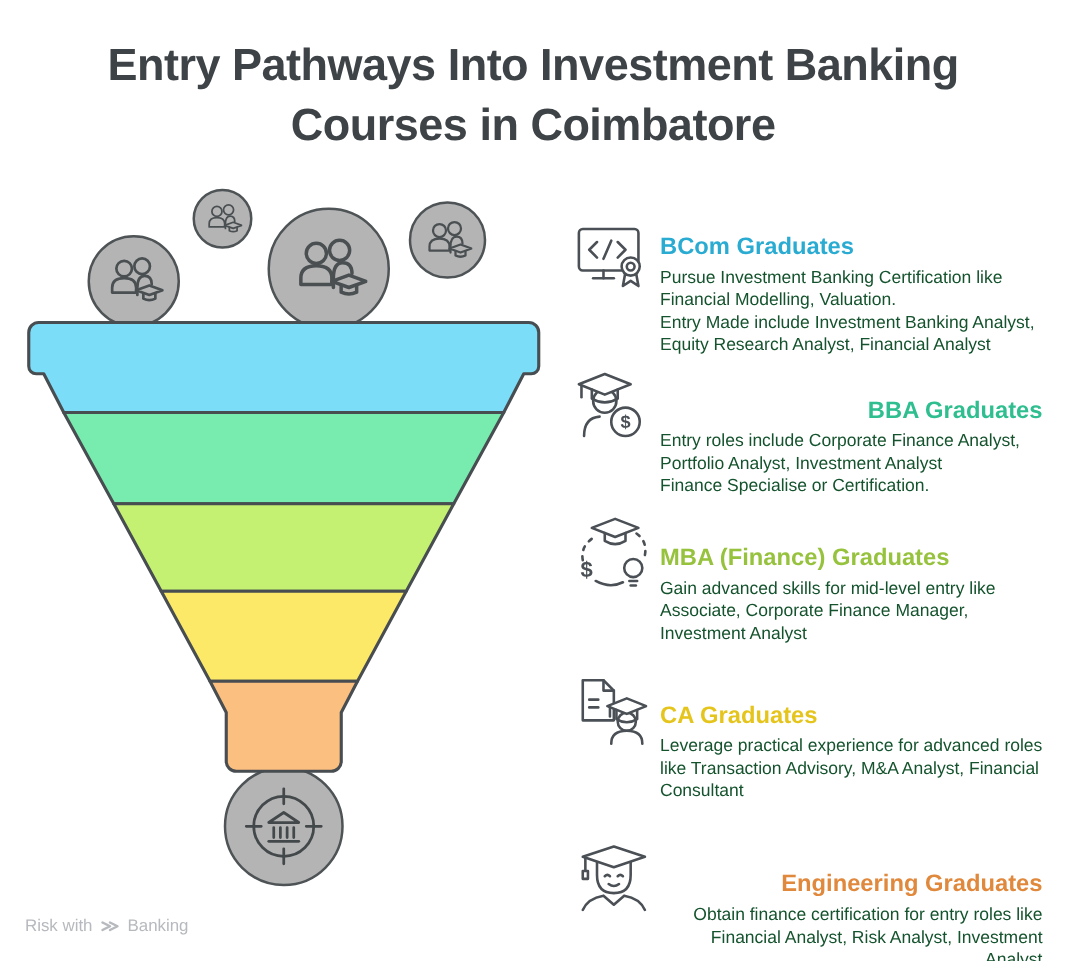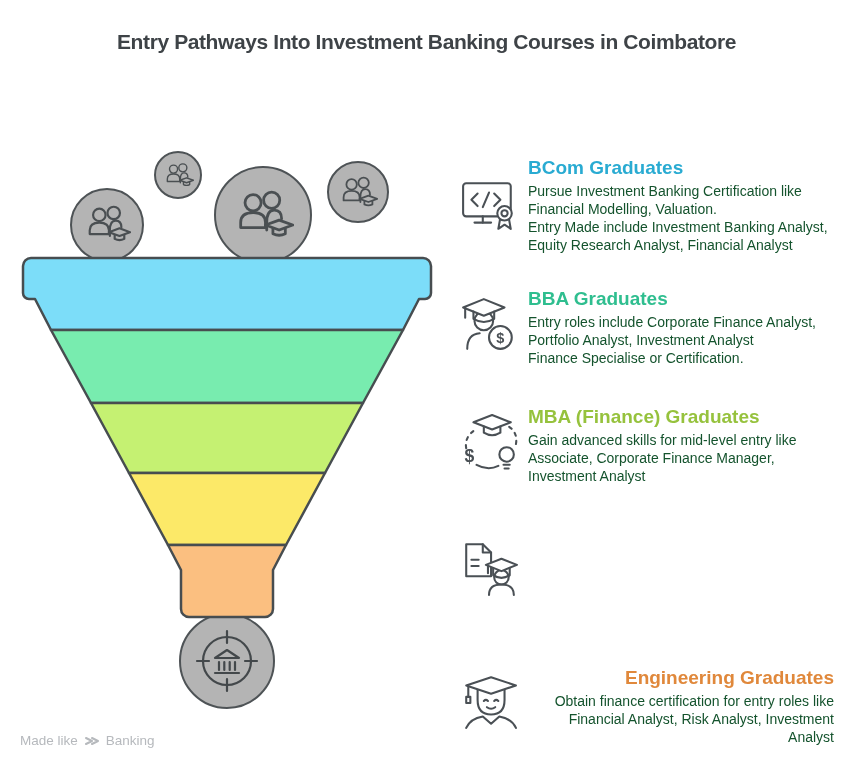--- a/index.html
+++ b/index.html
@@ -1,36 +1,36 @@
 <!DOCTYPE html>
 <html><head>
 <meta charset="utf-8">
 <style>
   html,body{margin:0;padding:0;background:#fff;}
   #page{position:relative;width:853px;height:769px;background:#ffffff;overflow:hidden;
         font-family:"Liberation Sans",sans-serif;}
   
   .title{position:absolute;top:28px;left:0;width:100%;text-align:center;}
-  .title h1{margin:0 auto;max-width:710px;font-size:21px;line-height:1.32;font-weight:700;
+  .title h1{margin:0 auto;max-width:710px;font-size:36px;line-height:1.32;font-weight:700;
             color:#3e4347;letter-spacing:-0.4px;}
   
   .funnel-wrap{position:absolute;left:0;top:140px;width:460px;height:629px;}
   
   .row{position:absolute;left:456px;width:386px;}
   .row .icon-box{position:absolute;left:4px;width:58px;height:58px;}
-  .row .txt{margin-left:72px;width:306px;}
+  .row .txt{margin-left:72px;width:306px;margin-top:30px;}
   .row h2{margin:0 0 3px 0;font-size:19px;font-weight:700;line-height:1.1;}
   .row p{margin:0;font-size:14px;line-height:1.29;color:#14532d;}
   .row p:empty{display:none;}
   .r1{top:158px;} .r1 .icon-box{top:18px;}
   .r2{top:289px;} .r2 .icon-box{top:6px;}
   .r3{top:407px;} .r3 .icon-box{top:6px;}
   .r4{top:533px;} .r4 .icon-box{top:6px;}
   .r5{top:668px;text-align:right;} .r5 .icon-box{top:4px;}
-  .c-bcom{color:#29abd2;} .c-bba{color:#2fbe8f;} .c-mba{color:#96c23d;}
+  .c-bcom{color:#29abd2;} .c-bba{color:#2fbe8f;text-align:right;} .c-mba{color:#96c23d;}
   .c-ca{color:#e5c41c;} .c-eng{color:#e0883b;}
   
   .footer{position:absolute;left:20px;top:733px;display:flex;align-items:center;gap:6px;
           font-size:13.5px;color:#b6b9bd;}
   .footer svg{display:block;}
   
   .oline{fill:none;stroke:#4a5055;stroke-width:2;stroke-linecap:round;stroke-linejoin:round;}
   .owhite{fill:#ffffff;stroke:#4a5055;stroke-width:2;stroke-linecap:round;stroke-linejoin:round;}
 </style>
 </head>
@@ -164,20 +164,25 @@
         <path class="oline" d="M22,5 V13 H30"></path>
         <line class="oline" x1="11" y1="20" x2="18" y2="20"></line>
         <line class="oline" x1="11" y1="26" x2="18" y2="26"></line>
         <circle class="owhite" cx="40" cy="37" r="7"></circle>
         <polygon class="owhite" points="25,25 40,19 55,25 40,31"></polygon>
         <path class="oline" d="M32,28 V35 Q40,40 48,35 V28"></path>
         <path class="oline" d="M27,26 V33"></path>
         <path class="oline" d="M28,54 Q28,44 40,44 Q52,44 52,54"></path>
       </svg>
     </div>
+    <div class="txt">
+      <h2 class="c-ca">CA Graduates</h2>
+      <p>Leverage practical experience for advanced roles like Transaction Advisory, M&amp;A Analyst, Financial Consultant</p>
+
+    </div>
   </div>
 
   <div class="row r5">
     <div class="icon-box">
       <svg width="58" height="58" viewBox="0 0 56 56">
         <path class="owhite" d="M17,16 V27 Q17,41 30,41 Q43,41 43,27 V16"></path>
         <polygon class="owhite" points="6,13 30,5 54,13 30,21"></polygon>
         <path class="oline" d="M8,14 V24"></path>
         <rect class="owhite" x="6" y="24" width="4" height="6"></rect>
         <path class="oline" d="M23,28 Q25,26 27,28"></path>
@@ -187,21 +192,21 @@
       </svg>
     </div>
     <div class="txt">
       <h2 class="c-eng">Engineering Graduates</h2>
       <p>Obtain finance certification for entry roles like Financial Analyst, Risk Analyst, Investment Analyst</p>
 
     </div>
   </div>
 
   <div class="footer">
-    <span>Made like</span>
+    <span>Risk with</span>
     <svg width="16" height="14" viewBox="0 0 16 14">
       <g fill="none" stroke="#b6b9bd" stroke-width="2" stroke-linecap="round" stroke-linejoin="round">
         <path d="M2,4 L8,7 L2,10"></path>
         <path d="M8,4 L14,7 L8,10"></path>
       </g>
     </svg>
     <span>Banking</span>
   </div>
 
 </div>

